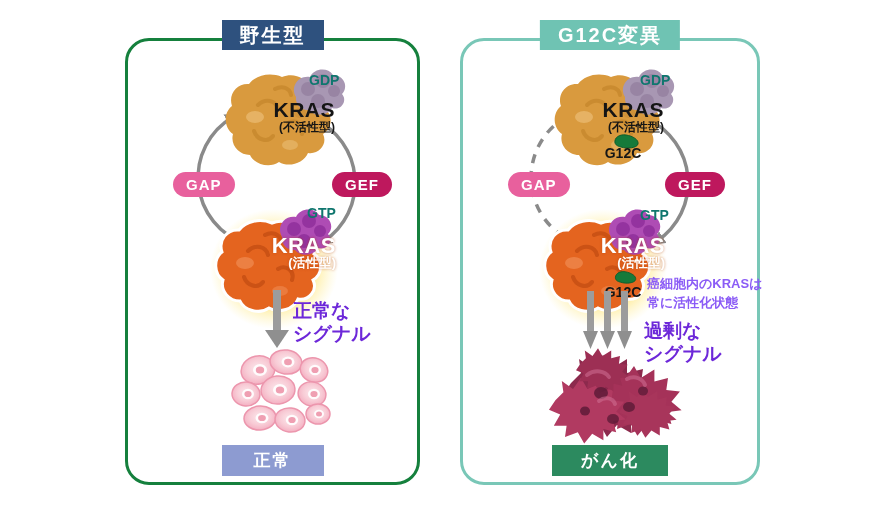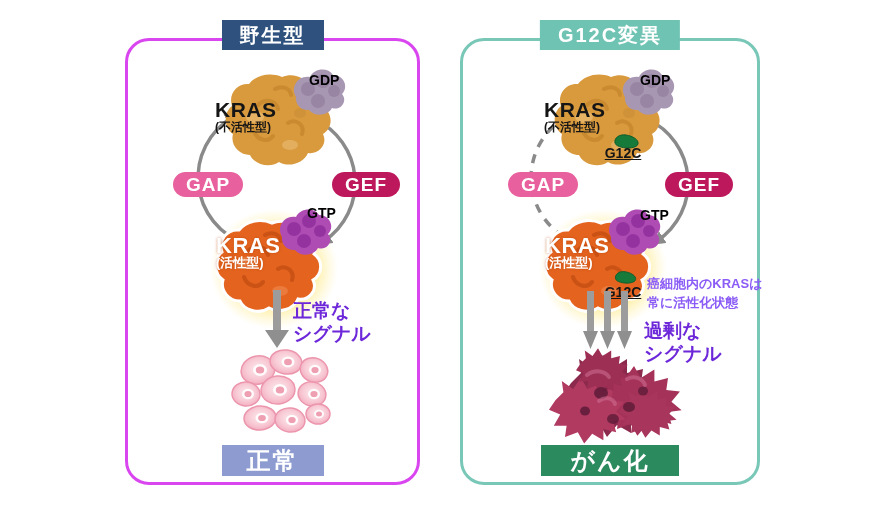--- a/index.html
+++ b/index.html
@@ -1,42 +1,42 @@
 <!DOCTYPE html>
 <html><head>
 <meta charset="utf-8">
 <style>
   html,body{margin:0;padding:0;background:#fff;}
   body{font-family:"Liberation Sans", sans-serif;}
   .stage{position:relative;width:885px;height:513px;background:#fff;overflow:hidden;}
   .panel{position:absolute;top:38px;height:447px;background:#fff;border-radius:24px;box-sizing:border-box;}
-  .panel-wild{left:125px;width:295px;border:3px solid #d946ef;}
+  .panel-wild{left:125px;width:295px;border:3px solid #15803d;}
   .panel-mutant{left:460px;width:300px;border:3px solid #79c7b7;}
   .title-box{position:absolute;top:-21px;left:50%;transform:translateX(-50%);color:#fff;
     font-weight:bold;font-size:20px;line-height:20px;padding:5px 18px;letter-spacing:2px;white-space:nowrap;}
   .title-wild{background:#2e517e;}
   .title-mutant{background:#6fc3b3;}
   .abs{position:absolute;}
-  .nt-label{position:absolute;font-size:14px;font-weight:600;color:#000000;white-space:nowrap;}
-  .kras-label{position:absolute;text-align:left;width:120px;pointer-events:none;}
+  .nt-label{position:absolute;font-size:14px;font-weight:600;color:#0f766e;white-space:nowrap;}
+  .kras-label{position:absolute;text-align:right;width:120px;pointer-events:none;}
   .kras-name{font-size:21px;font-weight:bold;line-height:21px;letter-spacing:.5px;}
   .kras-state{font-size:12px;font-weight:bold;line-height:14px;}
   .dark{color:#151515;}
   .light{color:#ffffff;text-shadow:0 0 3px rgba(180,60,0,.6);}
-  .pill{position:absolute;color:#fff;font-weight:bold;font-size:19px;line-height:15px;
+  .pill{position:absolute;color:#fff;font-weight:bold;font-size:15px;line-height:15px;
     padding:5px 13px;border-radius:15px;letter-spacing:1px;}
   .pill-gap{background:#e8609d;}
   .pill-gef{background:#be185d;}
   .signal-text{position:absolute;font-size:19px;font-weight:600;color:#6d28d9;line-height:23px;white-space:nowrap;}
   .annotation{position:absolute;font-size:13px;font-weight:bold;color:#8b5cf6;line-height:19px;white-space:nowrap;margin-top:20px;}
-  .mutation-label{position:absolute;width:60px;text-align:center;font-size:14px;font-weight:600;color:#161616;text-decoration:underline;}
+  .mutation-label{position:absolute;width:60px;text-align:center;font-size:14px;font-weight:600;color:#161616;}
   .outcome{position:absolute;left:50%;transform:translateX(-50%);top:404px;color:#fff;
-    font-weight:bold;font-size:24px;line-height:19px;padding:6px 0;text-align:center;letter-spacing:2px;}
+    font-weight:bold;font-size:17px;line-height:19px;padding:6px 0;text-align:center;letter-spacing:2px;}
   .outcome-normal{background:#8d9bd1;width:102px;}
-  .outcome-cancer{background:#2c8a5f;width:138px;}
+  .outcome-cancer{background:#2c8a5f;width:116px;}
   svg{display:block;overflow:visible;}
   .cycle{position:absolute;left:0;top:0;pointer-events:none;}
 </style>
 </head>
 <body>
 
 <svg width="0" height="0" style="position:absolute" aria-hidden="true">
   <defs>
     <marker id="arrowhead" viewBox="0 0 10 10" refX="5" refY="5" markerWidth="4" markerHeight="4" orient="auto">
       <path d="M0,0 L10,5 L0,10 z" fill="#8a8a8a"></path>

